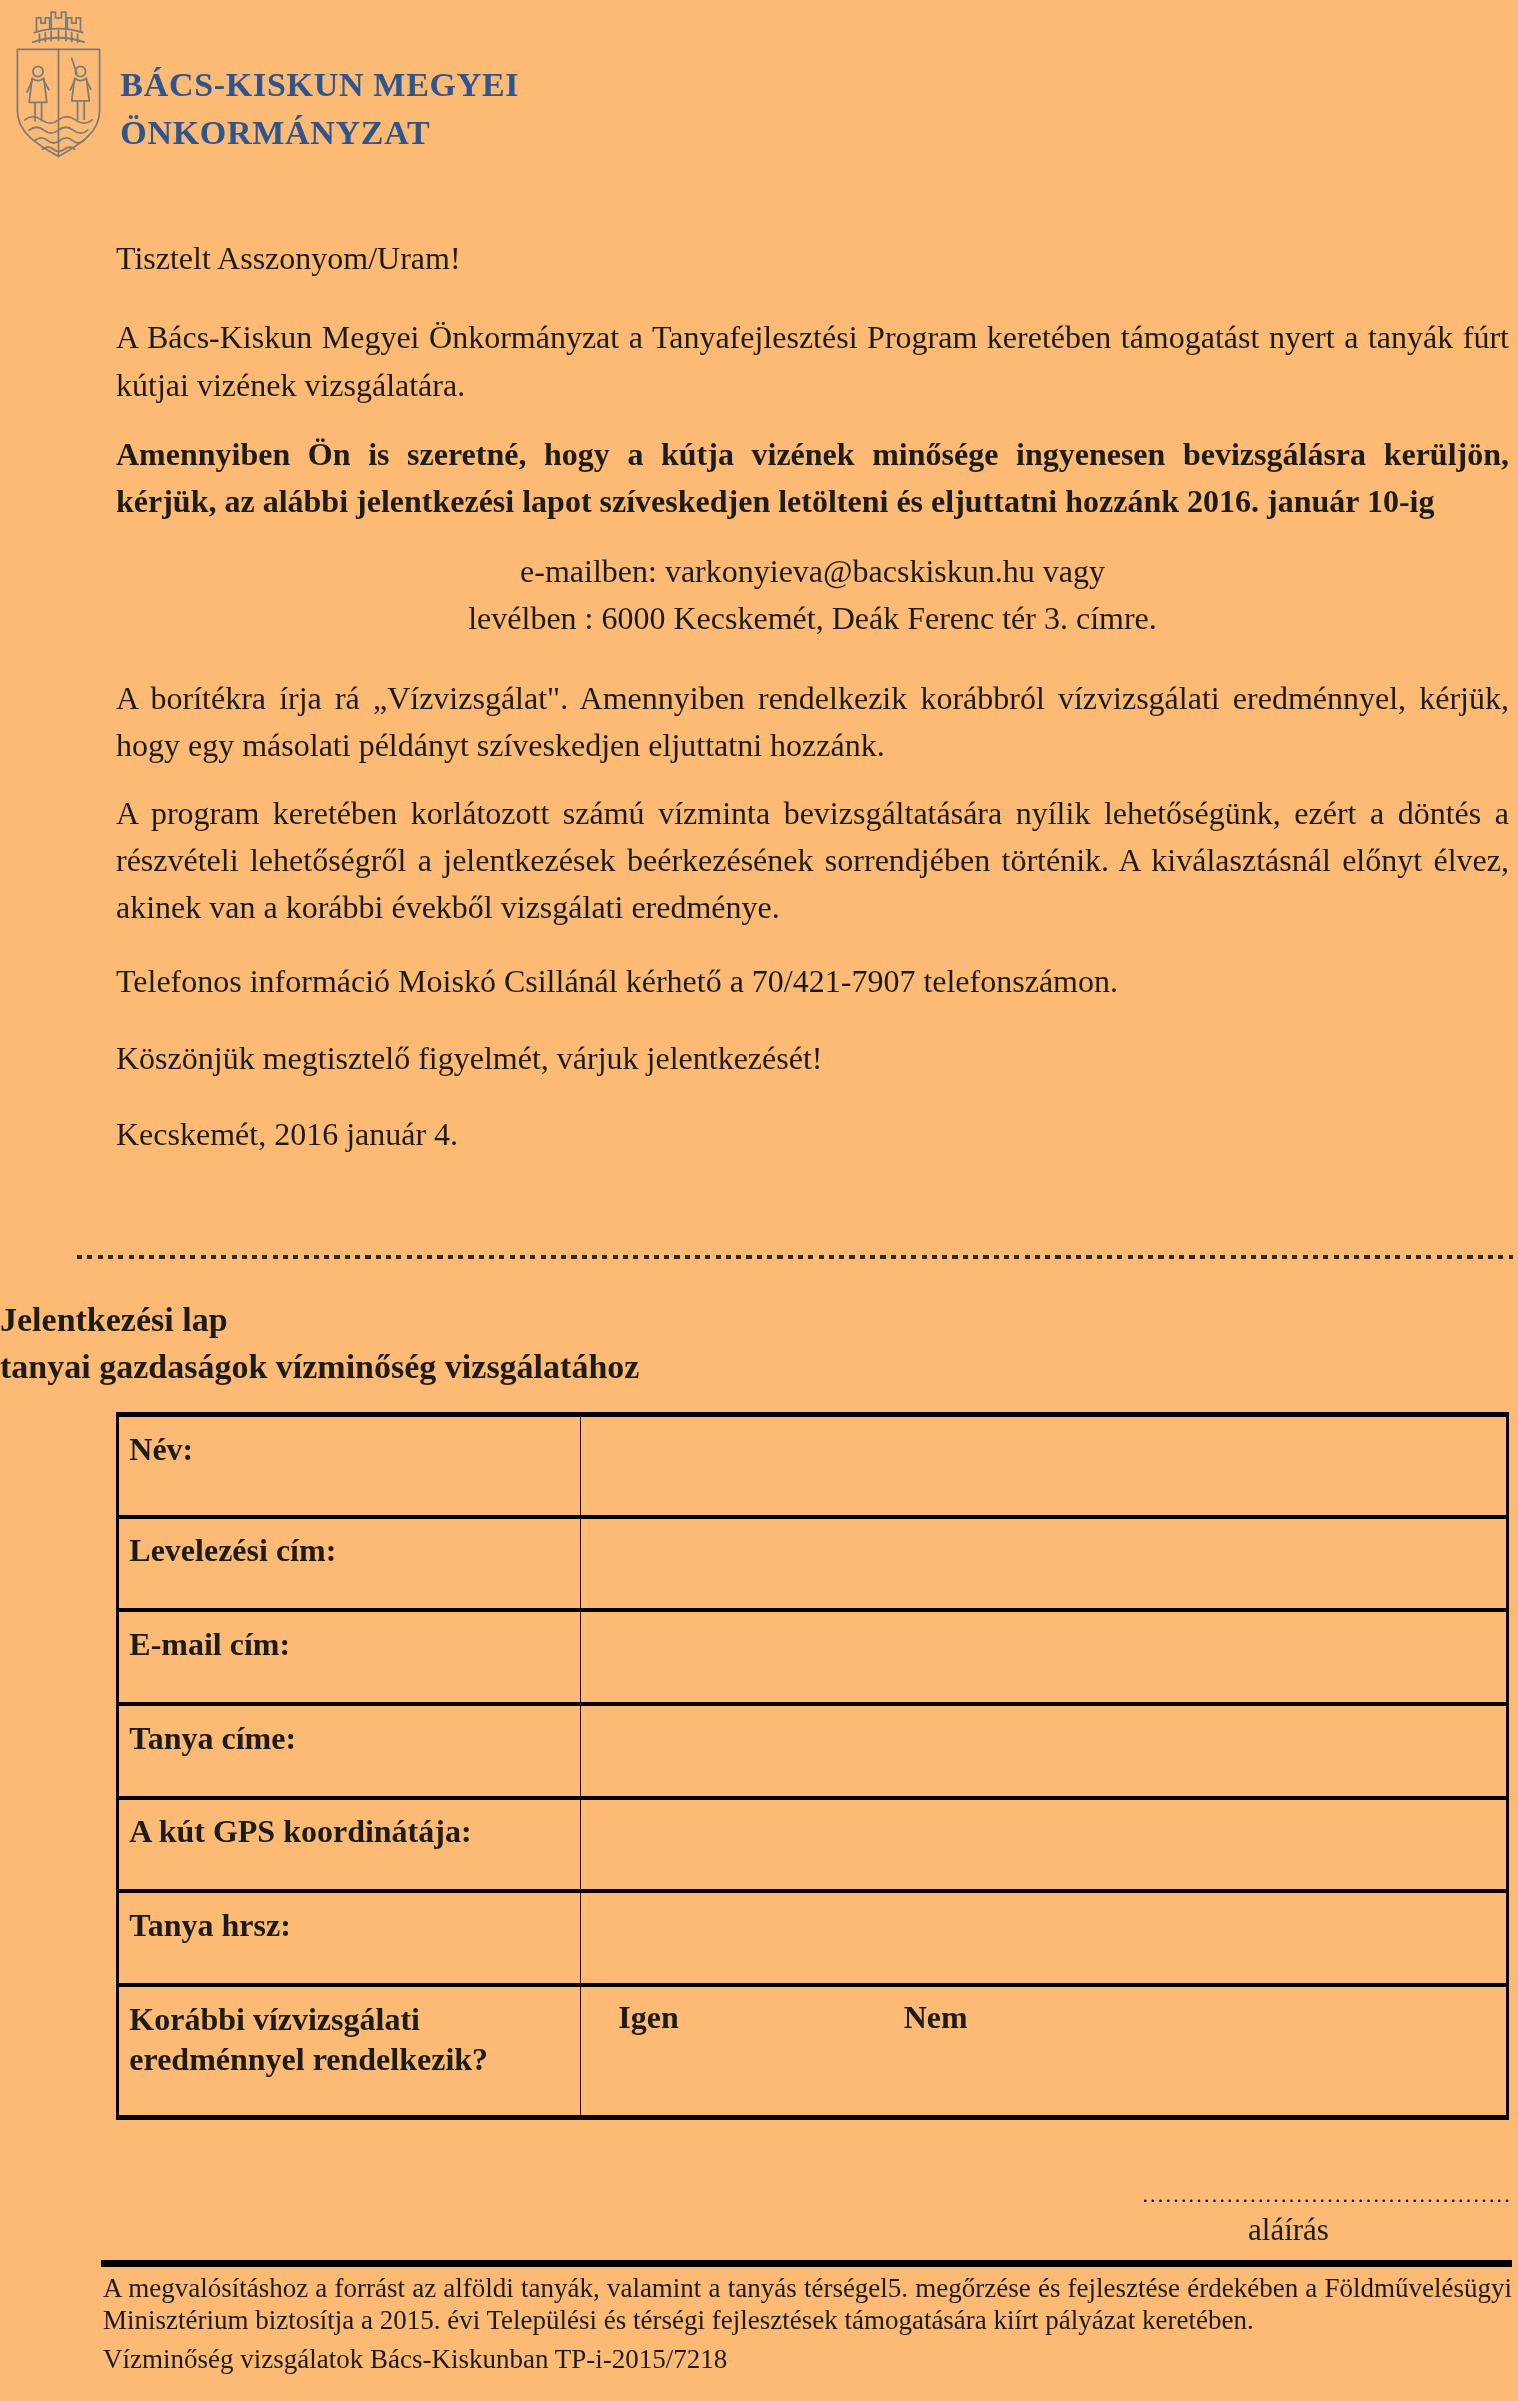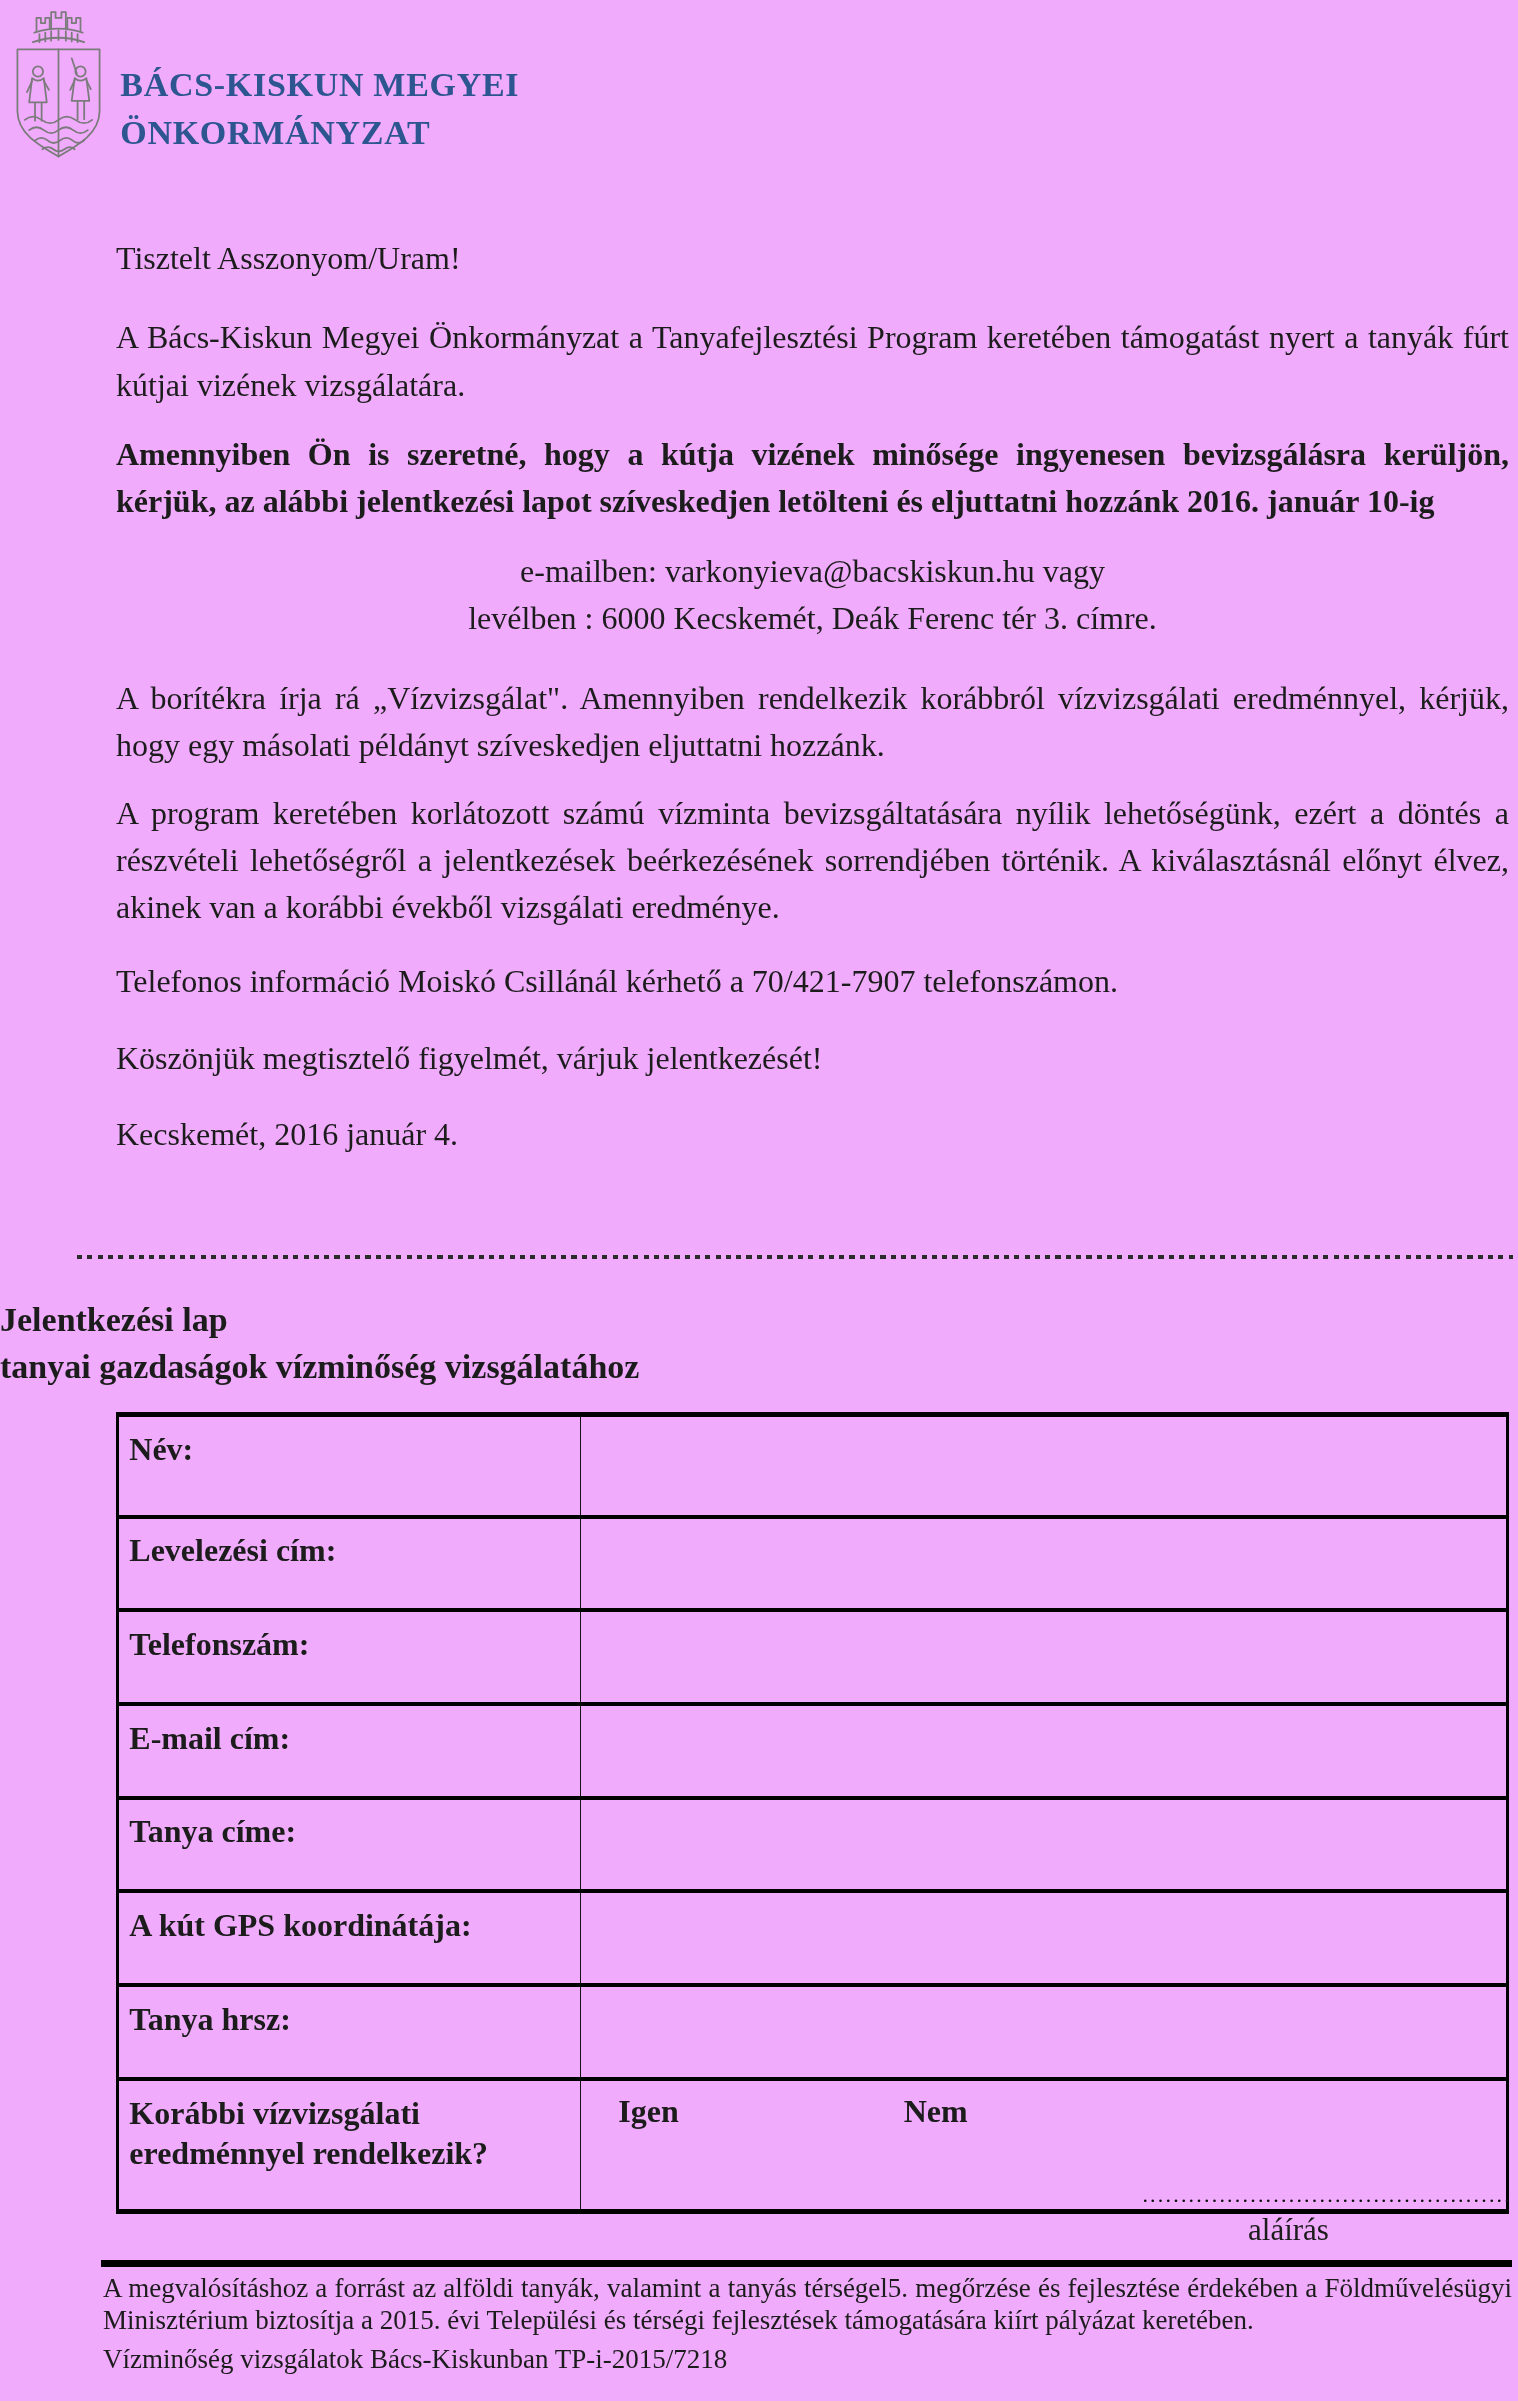--- a/index.html
+++ b/index.html
@@ -1,20 +1,20 @@
 <!DOCTYPE html>
 <html lang="hu" style="font-size:11.7px"><head>
 <meta charset="utf-8">
 <style>
   html,body{margin:0;padding:0;background:#9a9a9a;}
   .page{
     position:relative;
     width:1519px;height:2401px;
     margin:0 auto;
-    background:#f0abfc;
+    background:#fdba74;
     font-family:"Liberation Serif", "DejaVu Serif", serif;
     color:#1c1c1c;
     overflow:hidden;
   }
   
   .logo{position:absolute;top:4.4px;left:10.3px;}
   .crest{position:absolute;top:0;left:0;}
   .logo-text{
     position:absolute;left:110px;top:57px;width:513px;
     color:#2d5590;font-size:34px;font-weight:600;letter-spacing:0.7px;
@@ -145,24 +145,20 @@
     <tbody>
       <tr class="r1">
         <td class="lbl">Név:</td>
         <td class="val"></td>
       </tr>
       <tr class="std">
         <td class="lbl">Levelezési cím:</td>
         <td class="val"></td>
       </tr>
       <tr class="std">
-        <td class="lbl">Telefonszám:</td>
-        <td class="val"></td>
-      </tr>
-      <tr class="std">
         <td class="lbl">E-mail cím:</td>
         <td class="val"></td>
       </tr>
       <tr class="std">
         <td class="lbl">Tanya címe:</td>
         <td class="val"></td>
       </tr>
       <tr class="std">
         <td class="lbl">A kút GPS koordinátája:</td>
         <td class="val"></td>

